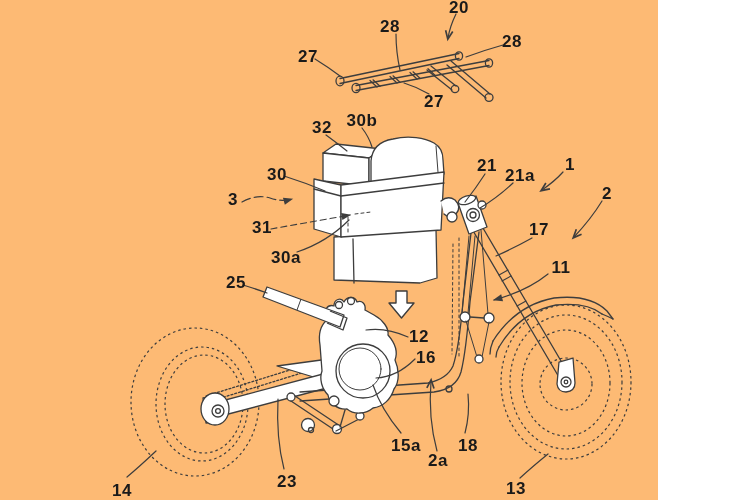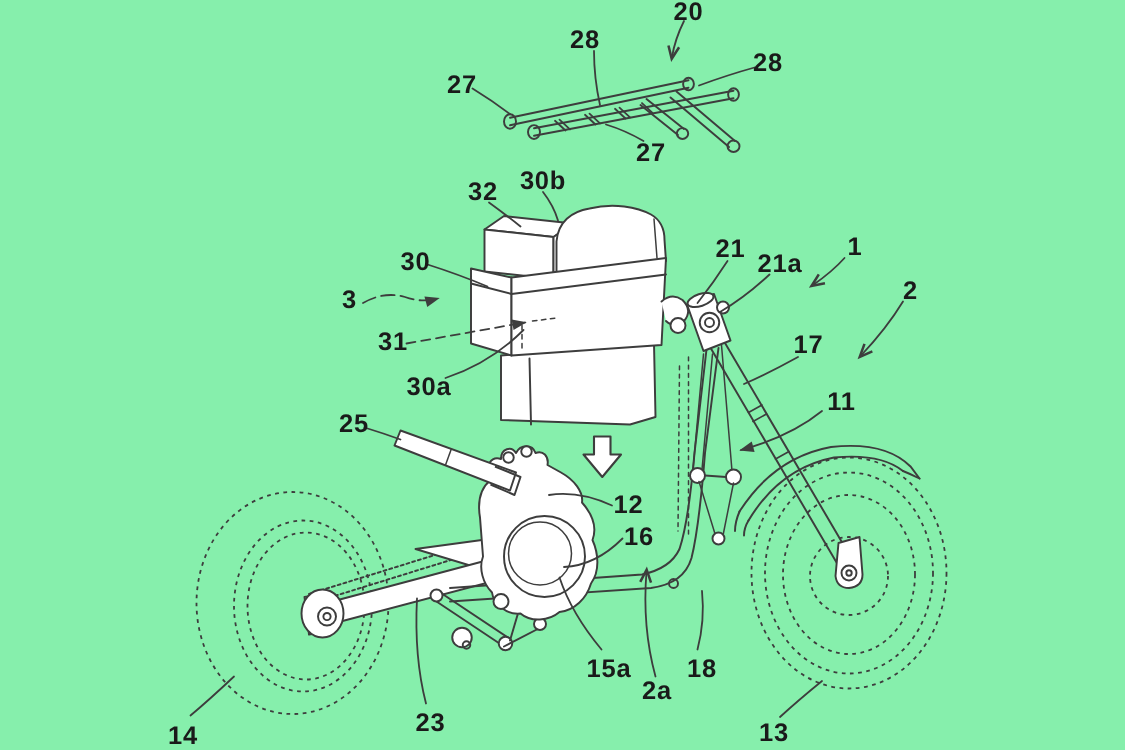--- a/index.html
+++ b/index.html
@@ -1,16 +1,16 @@
 <!DOCTYPE html>
 <html><head>
 <meta charset="utf-8">
 <style>
   html,body{margin:0;padding:0;background:#ffffff;}
-  .stage{position:relative;width:750px;height:500px;background:#86efac;overflow:hidden;
+  .stage{position:relative;width:658px;height:500px;background:#fdba74;overflow:hidden;
          font-family:"Liberation Sans",sans-serif;}
   svg{display:block;}
   text{font-family:"Liberation Sans",sans-serif;font-weight:700;font-size:17px;}
   .lbl{letter-spacing:0.5px;}
 </style>
 </head>
 <body>
 
 <div class="stage">
 <svg width="750" height="500" viewBox="0 0 750 500" color="#3d3d3d">

